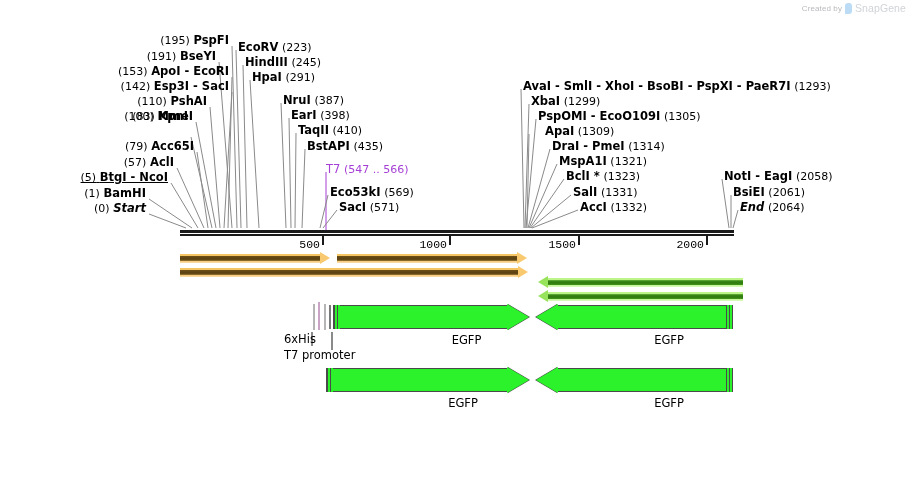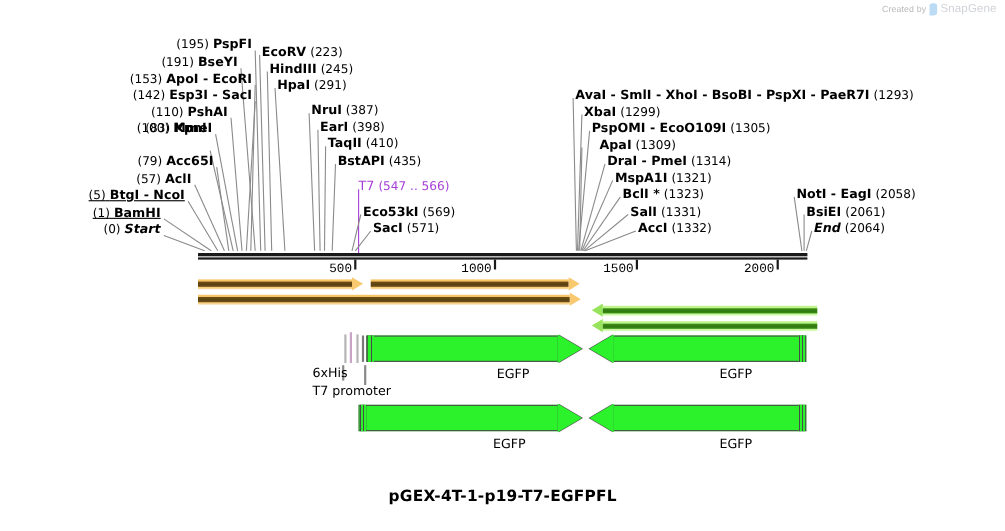--- a/index.html
+++ b/index.html
@@ -208,21 +208,21 @@
       <div class="lbl right-align" style="left: auto; top: 34px; right: 685px;"><span class="pos">(195)</span> <span class="enz">PspFI</span></div>
       <div class="lbl right-align" style="left: auto; top: 50px; right: 698px;"><span class="pos">(191)</span> <span class="enz">BseYI</span></div>
       <div class="lbl right-align" style="left: auto; top: 65px; right: 685px;"><span class="pos">(153)</span> <span class="enz">ApoI - EcoRI</span></div>
       <div class="lbl right-align" style="left: auto; top: 80px; right: 685px;"><span class="pos">(142)</span> <span class="enz">Esp3I - SacI</span></div>
       <div class="lbl right-align" style="left: auto; top: 95px; right: 707px;"><span class="pos">(110)</span> <span class="enz">PshAI</span></div>
       <div class="lbl right-align" style="left: auto; top: 110px; right: 721px;"><span class="pos">(100)</span> <span class="enz">MmeI</span></div>
       <div class="lbl right-align" style="left: auto; top: 110px; right: 726px;"><span class="pos">(83)</span> <span class="enz">KpnI</span></div>
       <div class="lbl right-align" style="left: auto; top: 140px; right: 720px;"><span class="pos">(79)</span> <span class="enz">Acc65I</span></div>
       <div class="lbl right-align" style="left: auto; top: 156px; right: 740px;"><span class="pos">(57)</span> <span class="enz">AclI</span></div>
       <div class="lbl right-align" style="left: auto; top: 171px; right: 746px; text-decoration: underline;"><span class="pos">(5)</span> <span class="enz">BtgI - NcoI</span></div>
-      <div class="lbl right-align" style="left: auto; top: 187px; right: 768px; text-decoration: underline;"><span class="pos">(1)</span> <span class="enz">BamHI</span></div>
+      <div class="lbl right-align" style="left: auto; top: 187px; right: 768px;"><span class="pos">(1)</span> <span class="enz">BamHI</span></div>
       <div class="lbl right-align" style="left: auto; top: 202px; right: 768px;"><span class="pos">(0)</span> <span class="enz ital">Start</span></div>
     </div>
   <div id="labels-mid">
       <div class="lbl" style="left: 238px; top: 41px;"><span class="enz">EcoRV</span>  <span class="pos">(223)</span></div>
       <div class="lbl" style="left: 245px; top: 56px;"><span class="enz">HindIII</span>  <span class="pos">(245)</span></div>
       <div class="lbl" style="left: 252px; top: 71px;"><span class="enz">HpaI</span>  <span class="pos">(291)</span></div>
       <div class="lbl" style="left: 283px; top: 94px;"><span class="enz">NruI</span>  <span class="pos">(387)</span></div>
       <div class="lbl" style="left: 291px; top: 109px;"><span class="enz">EarI</span>  <span class="pos">(398)</span></div>
       <div class="lbl" style="left: 298px; top: 124px;"><span class="enz">TaqII</span>  <span class="pos">(410)</span></div>
       <div class="lbl" style="left: 307px; top: 140px;"><span class="enz">BstAPI</span>  <span class="pos">(435)</span></div>
@@ -323,15 +323,14 @@
       <div class="mini-mark" style="left: 313px; top: 304px; width: 2px; height: 26px; background: rgb(181, 181, 181);"></div>
       <div class="mini-mark" style="left: 318px; top: 302px; width: 2px; height: 28px; background: rgb(201, 164, 196);"></div>
       <div class="mini-mark" style="left: 324px; top: 304px; width: 2px; height: 26px; background: rgb(181, 181, 181);"></div>
       <div class="mini-mark" style="left: 329px; top: 305px; width: 2px; height: 24px; background: rgb(122, 122, 122);"></div>
       <div class="mini-mark" style="left: 311px; top: 332px; width: 2px; height: 14px; background: rgb(138, 138, 138);"></div>
       <div class="mini-mark" style="left: 331px; top: 332px; width: 2px; height: 18px; background: rgb(138, 138, 138);"></div>
       <div class="mini-label" style="left: 284px; top: 332px;">6xHis</div>
       <div class="mini-label" style="left: 284px; top: 348px;">T7 promoter</div>
     </div>
 
-  <div id="title">pGEX-4T-1-p19-T7-EGFPFL</div>
 
 </div>
 
 </body></html>

